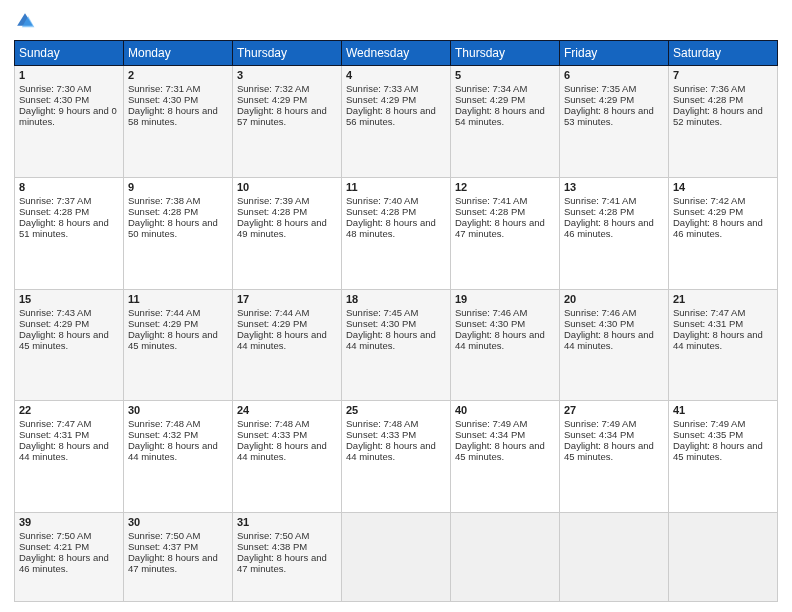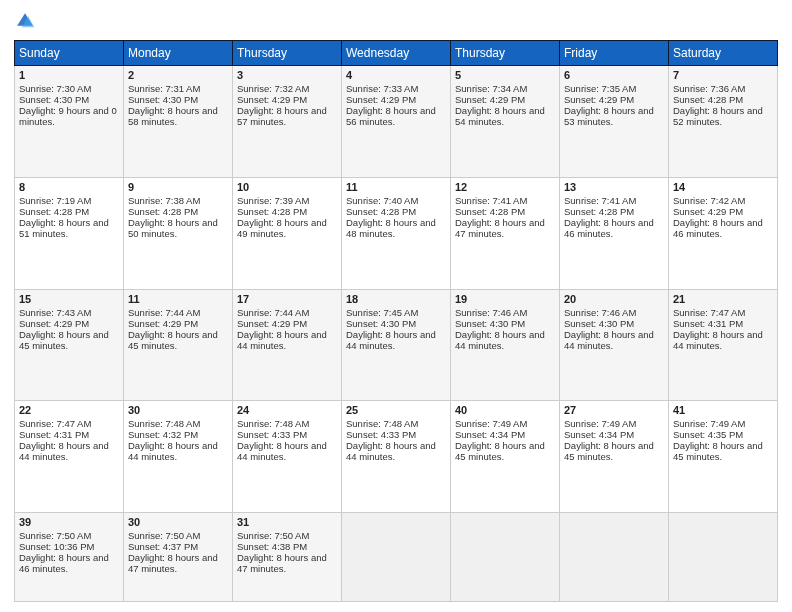--- a/index.html
+++ b/index.html
@@ -172,21 +172,21 @@
           <td>
             <span class="day-num">7</span>
             <div>Sunrise: 7:36 AM</div>
             <div>Sunset: 4:28 PM</div>
             <div>Daylight: 8 hours and 52 minutes.</div>
           </td>
         </tr>
         <tr>
           <td>
             <span class="day-num">8</span>
-            <div>Sunrise: 7:19 AM</div>
+            <div>Sunrise: 7:37 AM</div>
             <div>Sunset: 4:28 PM</div>
             <div>Daylight: 8 hours and 51 minutes.</div>
           </td>
           <td>
             <span class="day-num">9</span>
             <div>Sunrise: 7:38 AM</div>
             <div>Sunset: 4:28 PM</div>
             <div>Daylight: 8 hours and 50 minutes.</div>
           </td>
           <td>
@@ -305,21 +305,21 @@
             <span class="day-num">41</span>
             <div>Sunrise: 7:49 AM</div>
             <div>Sunset: 4:35 PM</div>
             <div>Daylight: 8 hours and 45 minutes.</div>
           </td>
         </tr>
         <tr class="last-row">
           <td>
             <span class="day-num">39</span>
             <div>Sunrise: 7:50 AM</div>
-            <div>Sunset: 10:36 PM</div>
+            <div>Sunset: 4:21 PM</div>
             <div>Daylight: 8 hours and 46 minutes.</div>
           </td>
           <td>
             <span class="day-num">30</span>
             <div>Sunrise: 7:50 AM</div>
             <div>Sunset: 4:37 PM</div>
             <div>Daylight: 8 hours and 47 minutes.</div>
           </td>
           <td>
             <span class="day-num">31</span>

